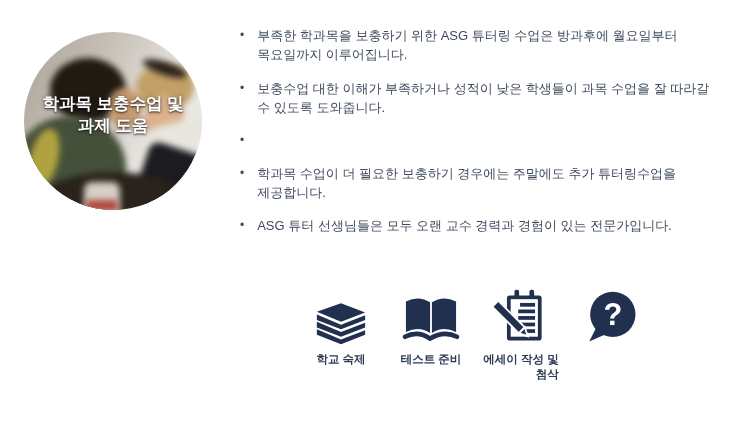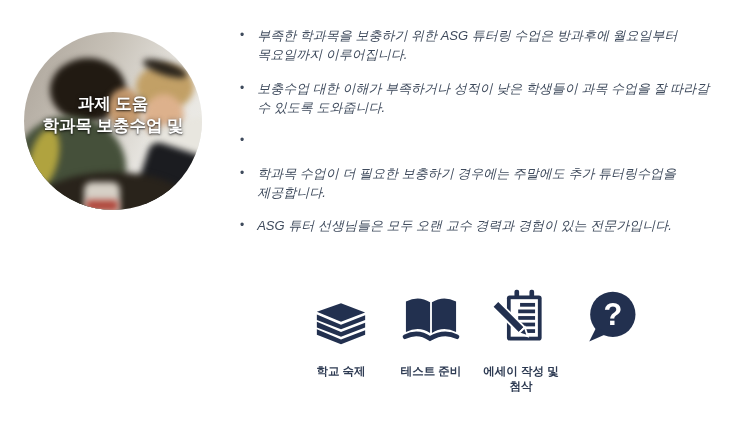--- a/index.html
+++ b/index.html
@@ -35,30 +35,30 @@
     filter:none;
   }
 
   
   .bullets{
     position:absolute;left:240px;top:27px;width:505px;
     display:flex;flex-direction:column;gap:15px;
   }
   .bullet{display:flex;gap:13px;color:#3e4a5c;font-size:13px;line-height:1.45;}
   .bullet .dot{flex:0 0 auto;font-size:12px;color:#3e4a5c;}
-  .bullet .btext{white-space:pre-line;font-style:italic;}
+  .bullet .btext{white-space:pre-line;}
 
   
   .features{position:absolute;left:296px;top:288px;display:flex;}
   .feature{width:90px;display:flex;flex-direction:column;align-items:center;}
   .ficon{height:58px;display:flex;align-items:flex-end;justify-content:center;}
   .ficon svg{display:block;}
   .flabel{
-    margin-top:18px;font-size:11.5px;font-weight:bold;color:#2d3a52;
-    text-align:center;line-height:1.3;white-space:pre-line;
+    margin-top:6px;font-size:11.5px;font-weight:bold;color:#2d3a52;
+    text-align:right;line-height:1.3;white-space:pre-line;
   }
 </style>
 </head>
 <body>
 
 <div class="stage">
 
   <div class="hero">
     <div class="ph ph-hair-left"></div>
     <div class="ph ph-face-left"></div>
@@ -66,22 +66,22 @@
     <div class="ph ph-band-right"></div>
     <div class="ph ph-face-right"></div>
     <div class="ph ph-body-left"></div>
     <div class="ph ph-stripe-left"></div>
     <div class="ph ph-paper-right"></div>
     <div class="ph ph-laptop"></div>
     <div class="ph ph-dark-bottom"></div>
     <div class="ph ph-cup"></div>
     <div class="ph ph-cup-band"></div>
     <div class="hero-title">
+      <div>학과목 보충수업 및</div>
       <div>과제 도움</div>
-      <div>학과목 보충수업 및</div>
     </div>
   </div>
 
   <div class="bullets">
     <div class="bullet">
       <span class="dot">•</span>
       <span class="btext">부족한 학과목을 보충하기 위한 ASG 튜터링 수업은 방과후에 월요일부터
 목요일까지 이루어집니다.</span>
     </div>
     <div class="bullet">

